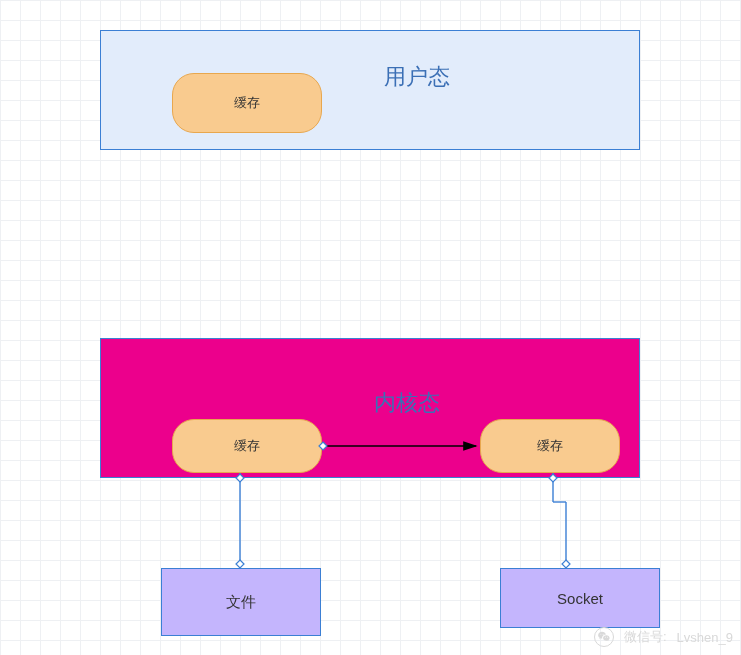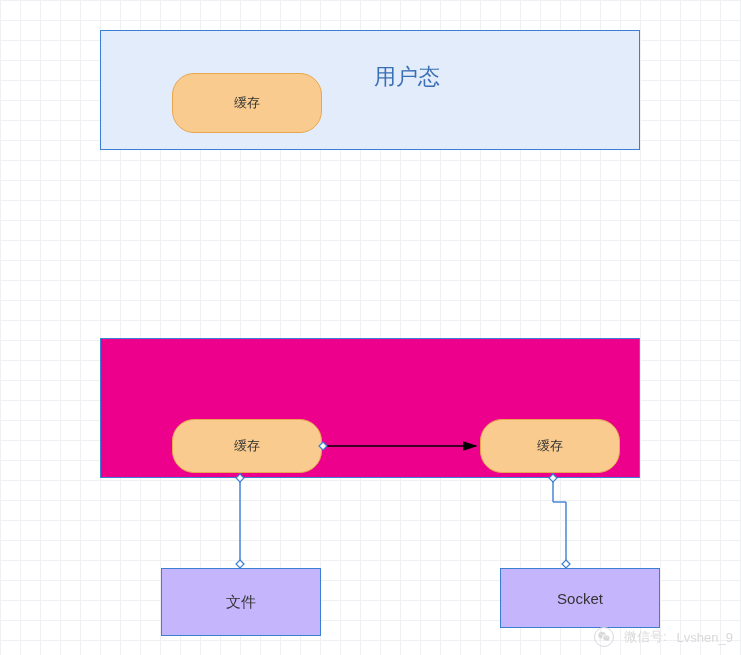--- a/index.html
+++ b/index.html
@@ -16,24 +16,25 @@
   .watermark .wx{width:18px;height:18px;border-radius:50%;border:1px solid #d9d9d9;display:flex;align-items:center;justify-content:center;font-size:11px}
   .wx svg{width:14px;height:14px;fill:#d9d9d9}
 </style>
 </head>
 <body>
 
 <div class="grid"></div>
 <div class="canvas">
 
   <div class="node big-box" style="left:100px;top:30px;width:540px;height:120px"></div>
-  <div class="title" style="left:374px;top:62px">用户态</div>
+  <div class="title" style="left:384px;top:62px">用户态</div>
   <div class="node cache" style="left:172px;top:73px;width:150px;height:60px">缓存</div>
 
   <div class="node kernel-box" style="left:100px;top:338px;width:540px;height:140px"></div>
+  <div class="title" style="left:374px;top:388px">内核态</div>
   <div class="node cache" style="left:172px;top:419px;width:150px;height:54px">缓存</div>
   <div class="node cache" style="left:480px;top:419px;width:140px;height:54px">缓存</div>
 
   <div class="node small-box" style="left:161px;top:568px;width:160px;height:68px">文件</div>
 
   <div class="node small-box" style="left:500px;top:568px;width:160px;height:60px">Socket</div>
 
   <svg class="overlay">
     <defs>
       <marker id="arrow" markerWidth="10" markerHeight="10" refX="8" refY="3" orient="auto">

